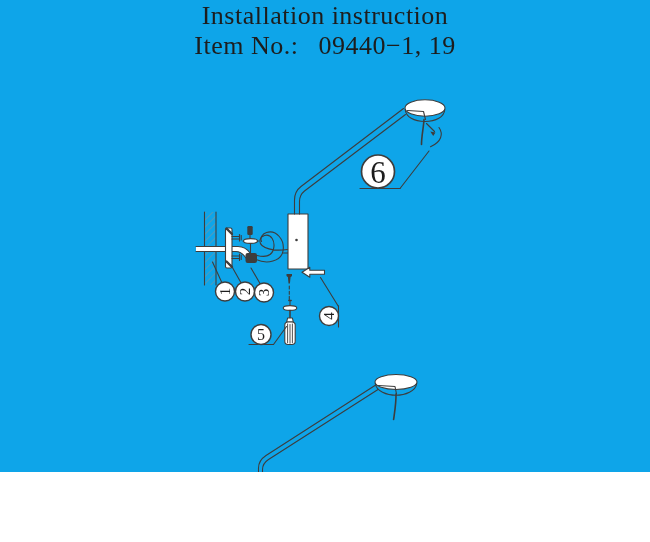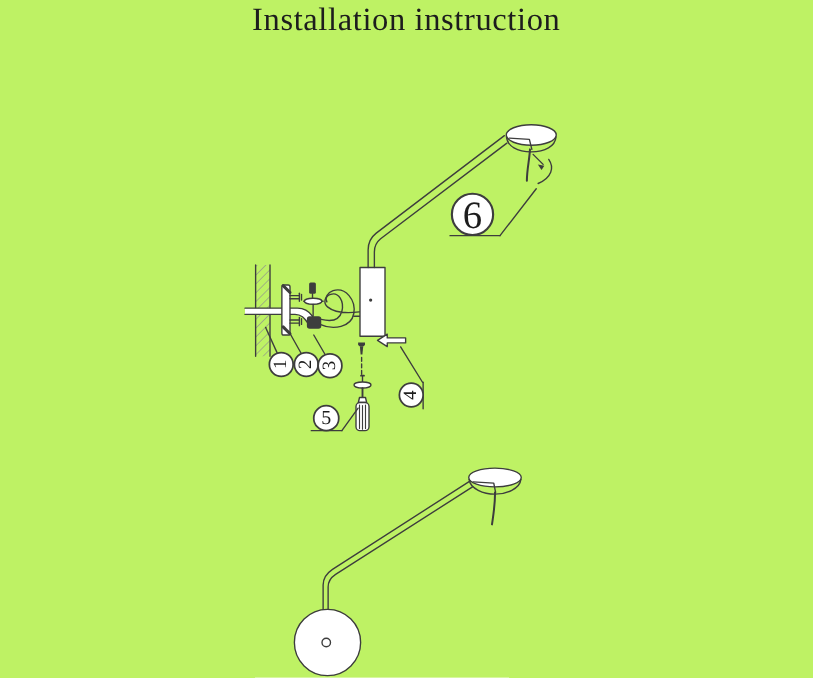--- a/index.html
+++ b/index.html
@@ -1,20 +1,20 @@
 <!DOCTYPE html>
 <html><head>
 <meta charset="utf-8">
 <style>
   html,body{margin:0;padding:0;}
   body{background:#ffffff;}
   .page{
     position:relative;
-    width:650px;height:542px;
-    background:#bef264;
+    width:650px;height:472px;
+    background:#0ea5e9;
     overflow:hidden;
     font-family:"Liberation Serif", serif;
   }
   .titles{
     position:absolute;top:0;left:0;width:650px;
     text-align:center;
     color:#1d1d1d;
   }
   .title-line1{
     font-size:26px;
@@ -37,20 +37,24 @@
     font-family:"Liberation Serif", serif;
   }
 </style>
 </head>
 <body>
 
 <div class="page">
 
   <div class="titles">
     <div class="title-line1">Installation instruction</div>
+    <div class="title-line2">
+      <span>Item No.:</span>
+      <span>09440−1, 19</span>
+    </div>
   </div>
 
   <svg class="diagram-svg" width="650" height="542" viewBox="0 0 650 542">
     <defs>
       <pattern id="hatch" width="5" height="5" patternUnits="userSpaceOnUse" patternTransform="rotate(45)">
         <line x1="0" y1="0" x2="0" y2="5" stroke-width="1" stroke="#8f8f8f"></line>
       </pattern>
     </defs>
 
     <g fill="none" stroke-width="1.1" stroke-linecap="round" stroke-linejoin="round" stroke="#3d3d3d">

